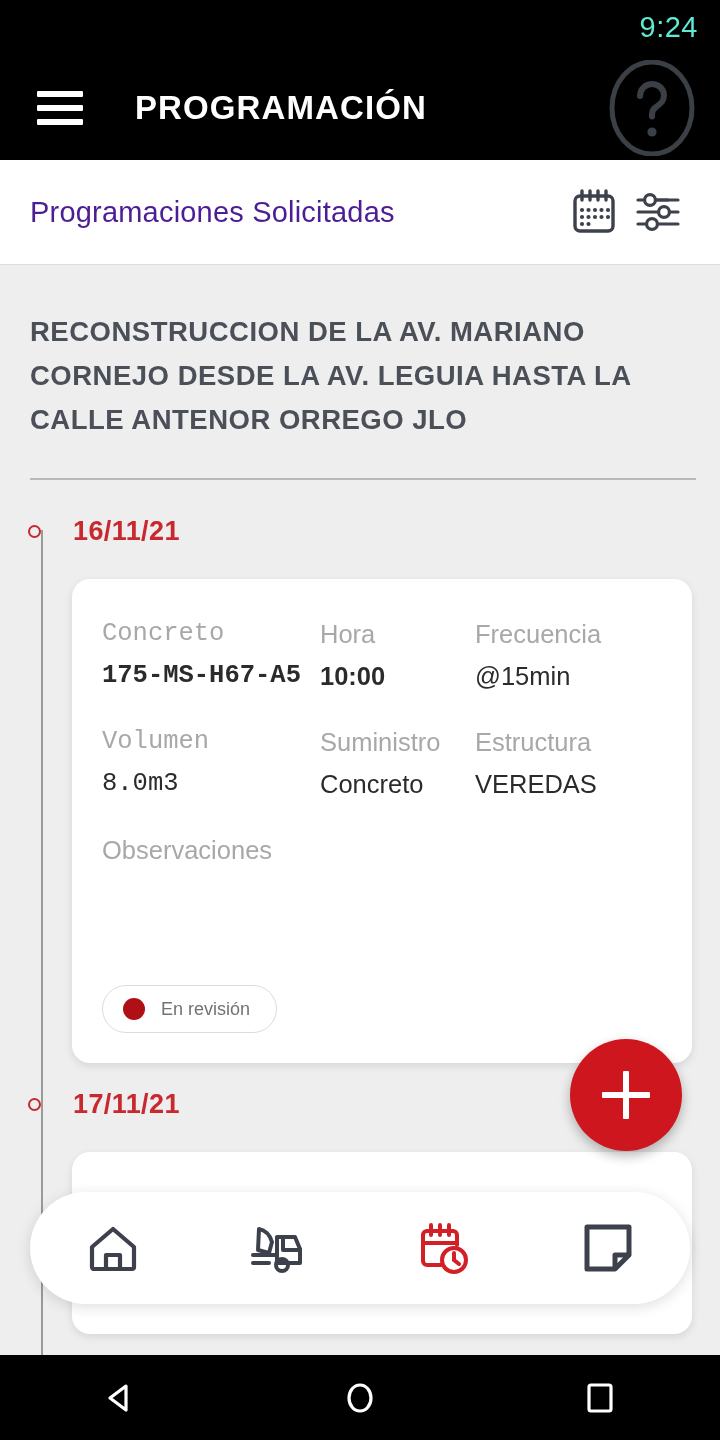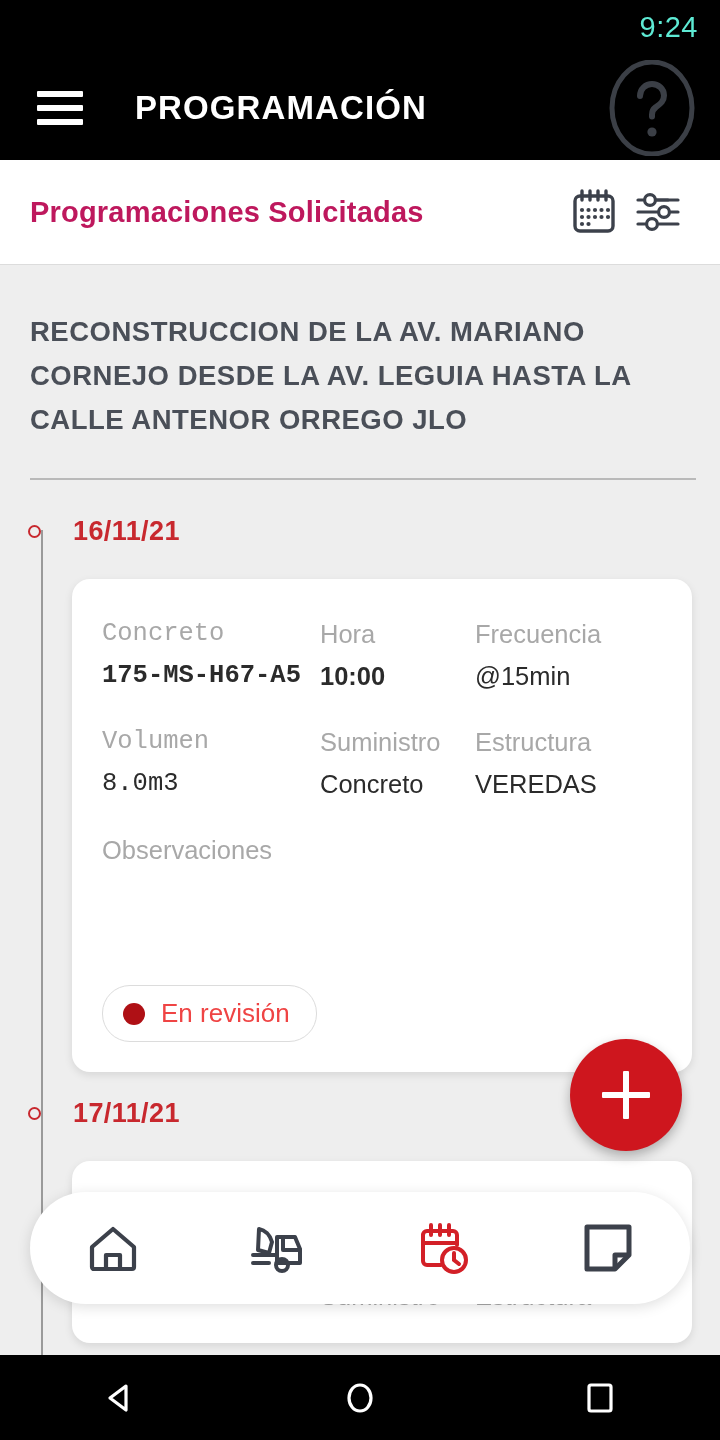--- a/index.html
+++ b/index.html
@@ -37,21 +37,21 @@
     width:92px; height:96px; display:flex; align-items:center; justify-content:center;
   }
 
   
   .subheader{
     height:105px; background:#fff;
     display:flex; align-items:center; padding:0 30px;
     border-bottom:1px solid #dcdcdc;
   }
   .subheader .sub-title{
-    font-size:29px; font-weight:700; color:#be185d; flex:1; letter-spacing:.2px;
+    font-size:29px; font-weight:400; color:#4c1d95; flex:1; letter-spacing:.2px;
   }
   .sub-icon{ width:64px; height:64px; display:flex; align-items:center; justify-content:center; }
 
   
   .content{
     position:absolute; left:0; right:0; top:265px; bottom:85px;
     background:#eeeeee; overflow:hidden;
   }
   .project-title{
     padding:45px 30px 0 30px;
@@ -106,21 +106,21 @@
 
   .chip{
     margin-top:18px; display:inline-flex; align-items:center;
     border:1.6px solid #dcdcdc; border-radius:28px;
     padding:12px 26px 12px 20px; background:#fff;
   }
   .chip .chip-dot{
     width:22px; height:22px; border-radius:50%; background:#af1015; flex:none;
   }
   .chip .chip-label{
-    margin-left:16px; font-size:26px; color:#ef4444;
+    margin-left:16px; font-size:18px; color:#737373;
   }
 
   
   .fab{
     position:absolute; right:38px; top:1039px;
     width:112px; height:112px; border-radius:50%;
     background:#ce161e; box-shadow:0 5px 12px rgba(0,0,0,.28);
     display:flex; align-items:center; justify-content:center;
     z-index:30; border:none; cursor:pointer;
   }

